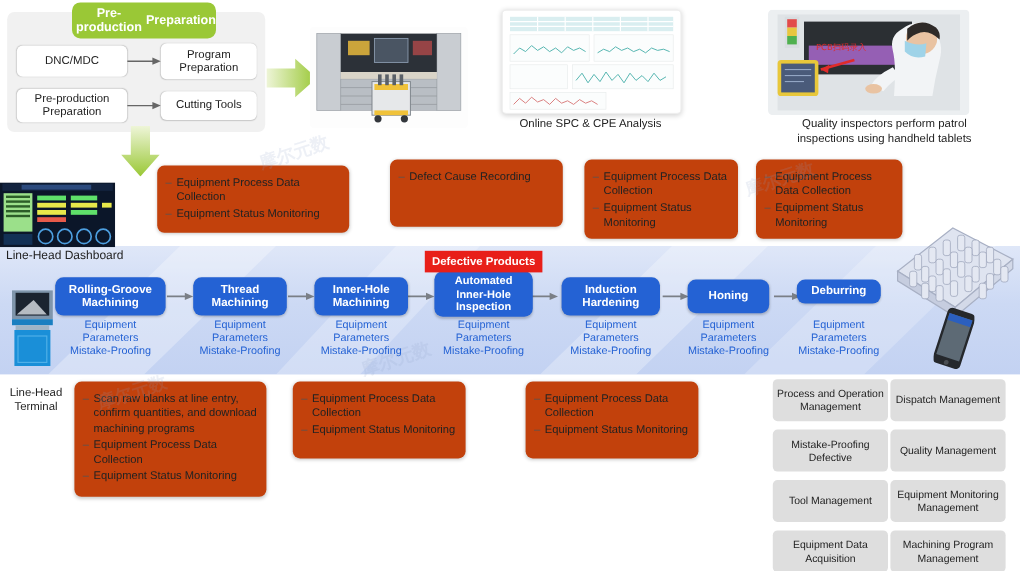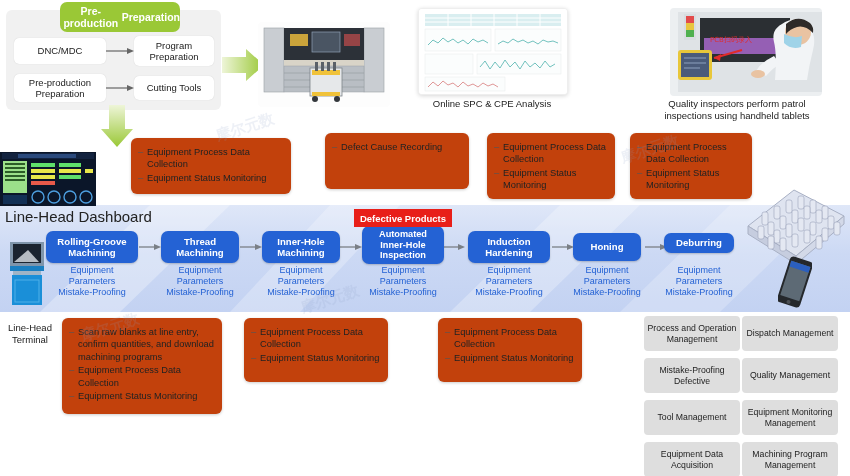--- a/index.html
+++ b/index.html
@@ -47,21 +47,21 @@
   
   #green-arrow-down{
     left:100px;top:105px;width:34px;height:42px;
   }
 
   
   .photo{border-radius:4px;overflow:hidden;}
   #photo-machine{left:258px;top:22px;width:132px;height:85px;}
   #photo-spc{left:418px;top:8px;width:148px;height:85px;background:#fff;
     box-shadow:0 1px 4px rgba(0,0,0,.16);border:1px solid #eee;}
-  #photo-inspector{left:670px;top:8px;width:152px;height:88px;text-align:center;}
+  #photo-inspector{left:640px;top:8px;width:168px;height:88px;text-align:center;}
   .caption{
     font-size:9.5px;text-align:center;color:#222;line-height:1.25;
   }
   #cap-spc{left:400px;top:98px;width:184px;}
   #cap-inspector{left:612px;top:98px;width:250px;}
 
   
   .callout{
     background:#c2410c;border-radius:6px;
     box-shadow:0 1px 3px rgba(0,0,0,.20);
@@ -79,21 +79,21 @@
   #co-top-2{left:325px;top:133px;width:144px;height:56px;}
   #co-top-3{left:487px;top:133px;width:128px;height:66px;}
   #co-top-4{left:630px;top:133px;width:122px;height:66px;}
 
   
   #blue-band{
     left:0;top:205px;width:850px;height:107px;
     background:linear-gradient(180deg,#dfe7f8 0%,#ccd9f4 45%,#c3d2f2 100%);
   }
 
-  #lhd-label{left:5px;top:208px;font-size:15px;color:#222;}
+  #lhd-label{left:5px;top:208px;font-size:10px;color:#222;}
   #dash-img{left:0px;top:152px;width:96px;height:54px;}
   #terminal-img{left:8px;top:240px;width:40px;height:68px;}
   #lht-label{left:2px;top:322px;width:56px;text-align:center;font-size:9.5px;line-height:1.25;color:#222;}
 
   
   .proc{
     position:absolute;
     background:#2462d4;border-radius:7px;
     color:#fff;font-weight:bold;font-size:9.6px;line-height:1.18;
     display:flex;align-items:center;justify-content:center;text-align:center;

